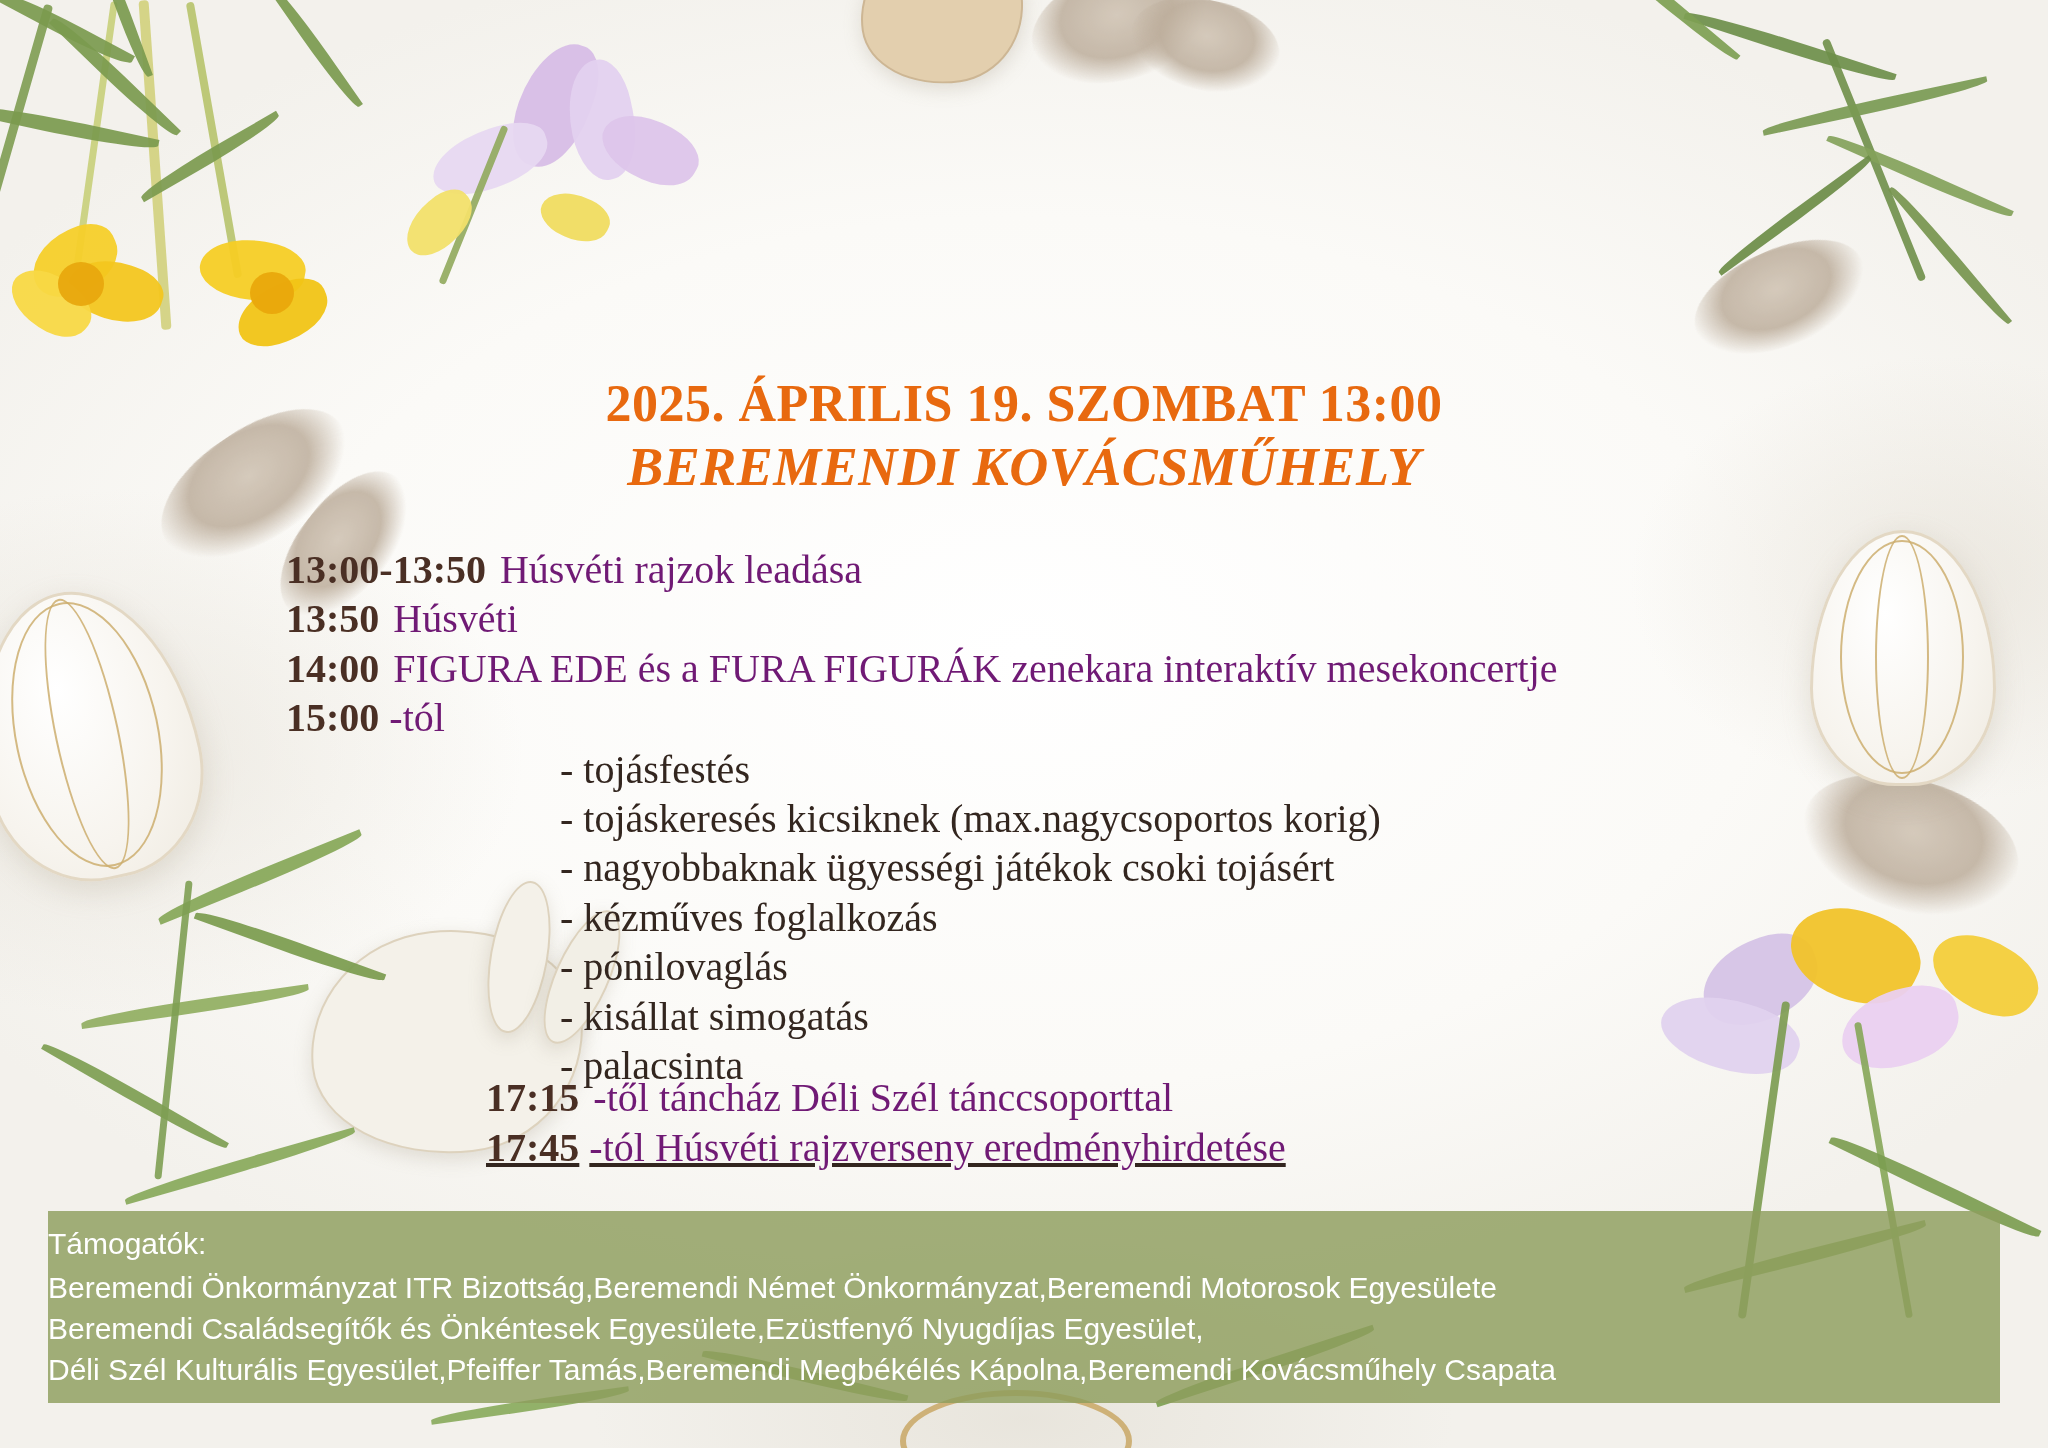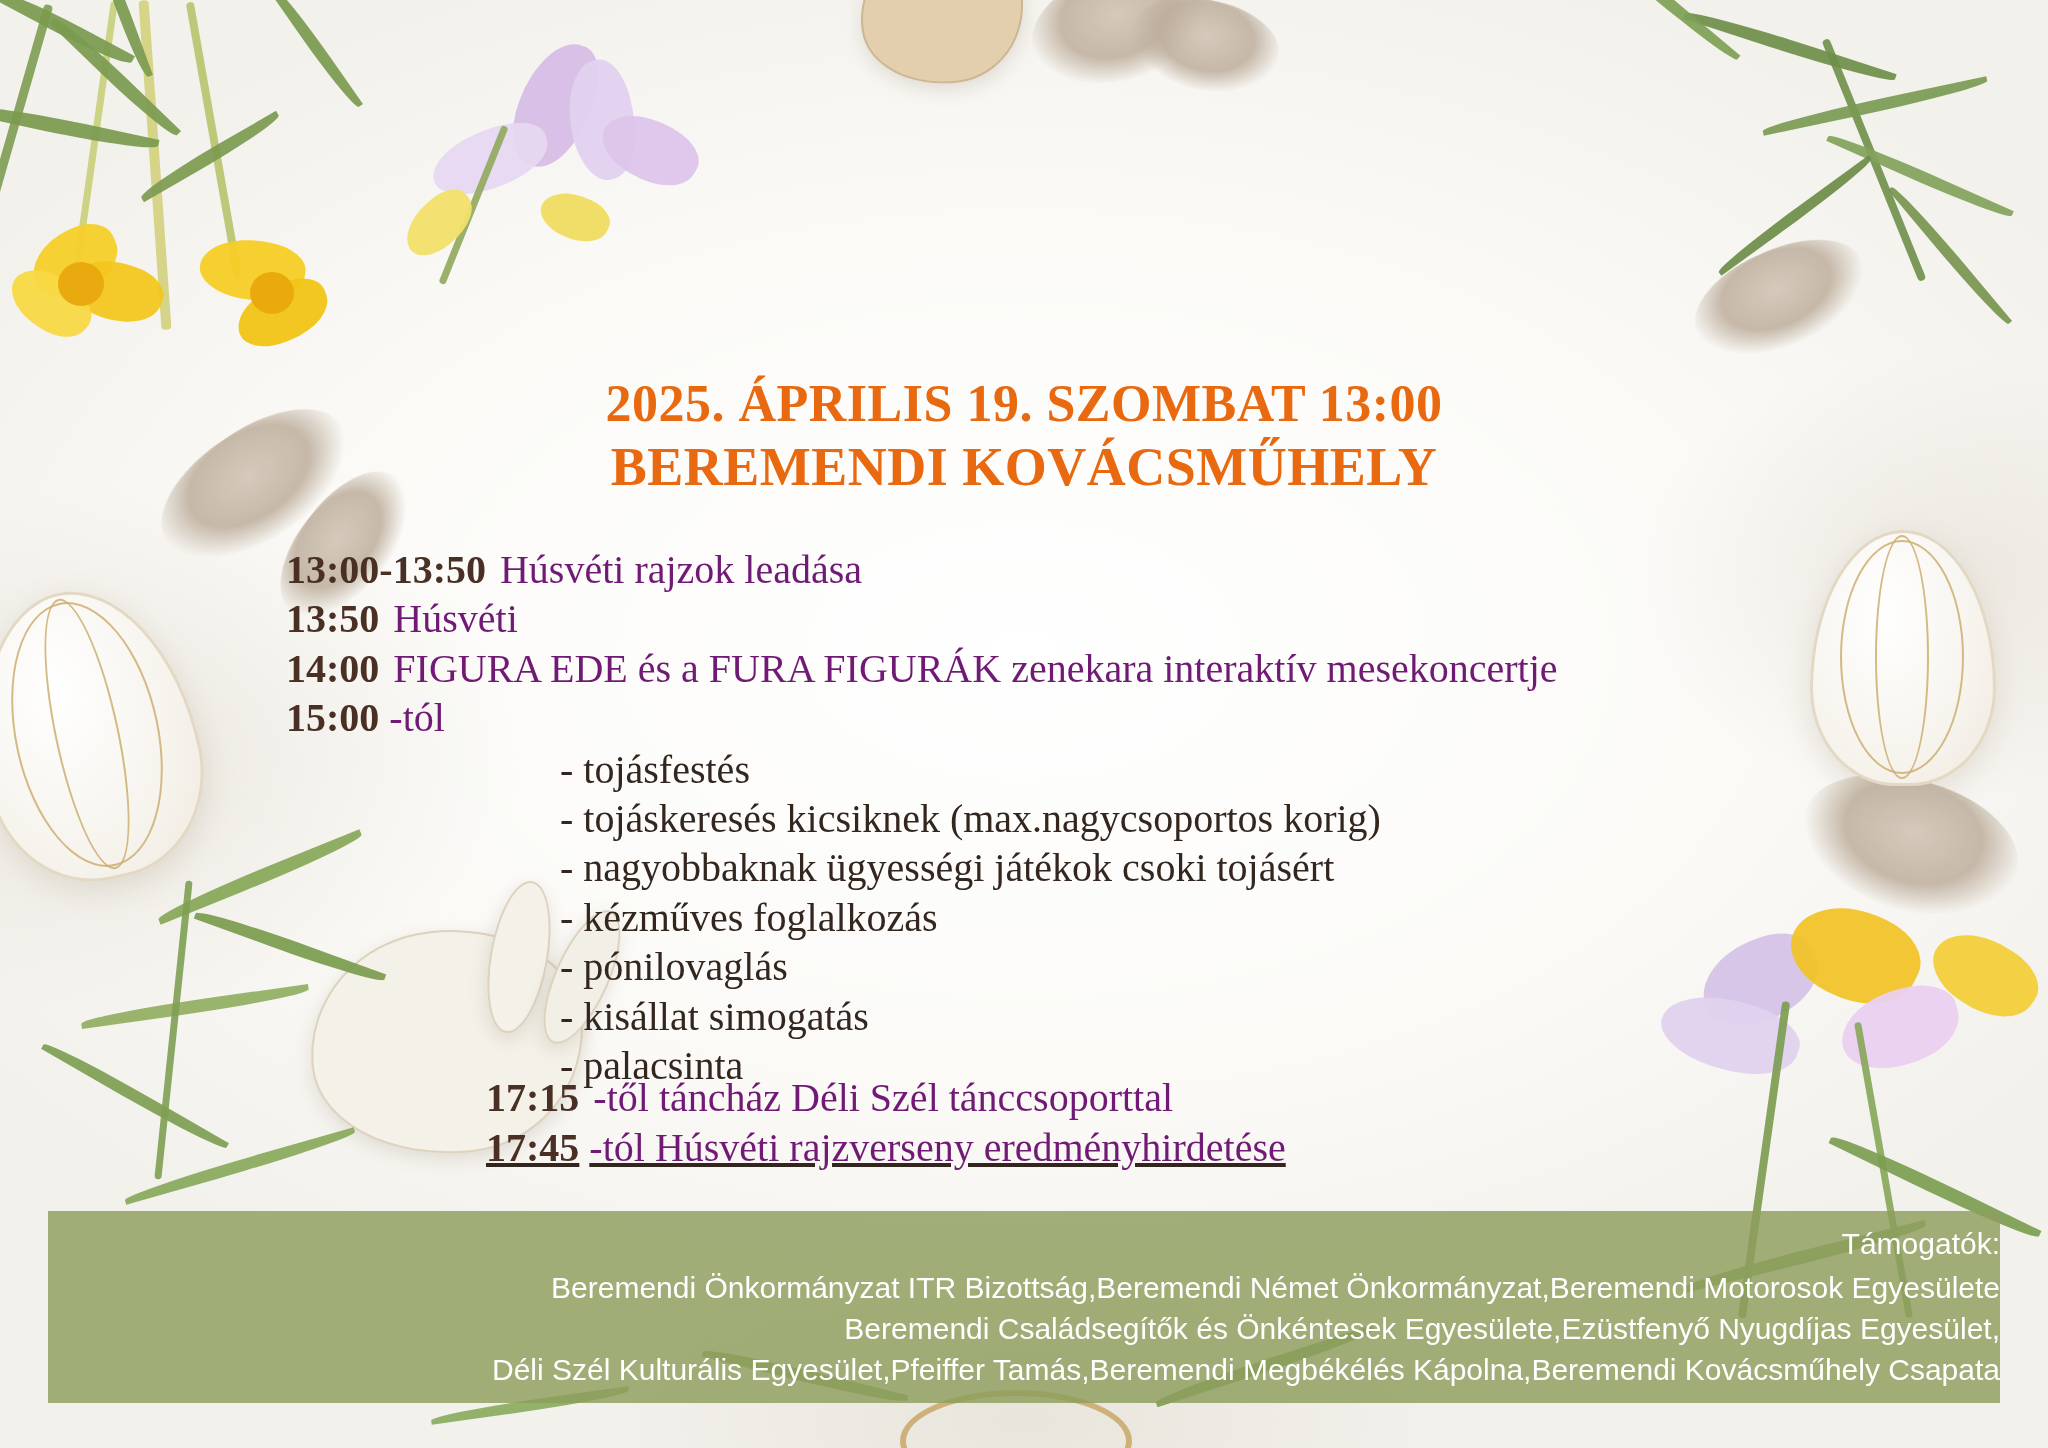--- a/index.html
+++ b/index.html
@@ -116,20 +116,21 @@
     font-family: "Liberation Serif", serif;
     font-weight: 700;
     font-size: 52px;
     color: #e8690f;
     line-height: 1.22;
     letter-spacing: .5px;
   }
   .subtitle .line2 {
     display: block;
     font-size: 54px;
+    font-style: italic;
   }
 
   .schedule {
     position: absolute;
     top: 545px;
     left: 286px;
     width: 1680px;
     color: #3a2b23;
     font-size: 40px;
     line-height: 1.235;
@@ -175,21 +176,21 @@
   
   .sponsors {
     position: absolute;
     left: 48px;
     top: 1211px;
     width: 1952px;
     height: 192px;
     background: rgba(141,158,93,0.82);
     display: flex;
     flex-direction: column;
-    align-items: flex-end;
+    align-items: flex-start;
     justify-content: center;
     color: #ffffff;
     font-family: "Liberation Sans", sans-serif;
     font-size: 30px;
     line-height: 1.38;
     text-align: center;
   }
   .sponsors .heading { margin-bottom: 2px; }
   .sponsors .srow { white-space: nowrap; }
 </style>

